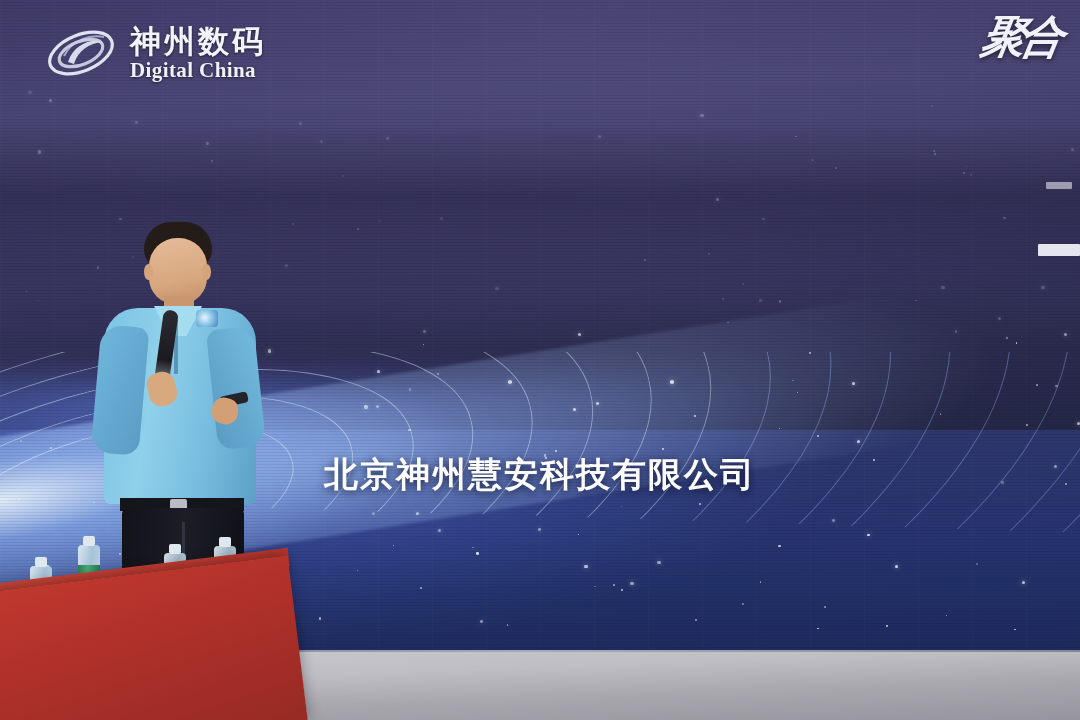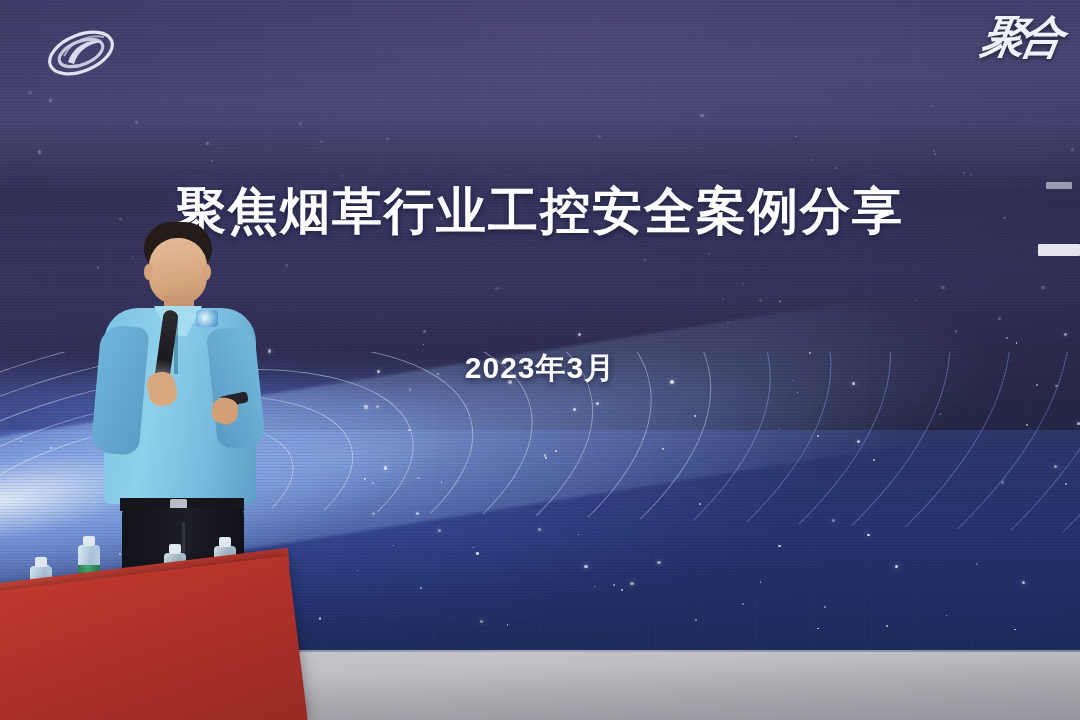--- a/index.html
+++ b/index.html
@@ -478,28 +478,31 @@
     <div class="dc-mark">
       <svg viewBox="0 0 74 62" width="74" height="62" aria-hidden="true">
         <g fill="none" stroke="#e8ebf7" stroke-width="3.2" stroke-linecap="round">
           <ellipse cx="37" cy="31" rx="33" ry="18" transform="rotate(-22 37 31)" opacity=".95"></ellipse>
           <ellipse cx="37" cy="31" rx="23" ry="11.5" transform="rotate(-22 37 31)" opacity=".8"></ellipse>
         </g>
         <path d="M24 40 C30 22 48 16 58 20 C46 21 34 28 30 42 Z" fill="#dfe4f4" opacity=".95"></path>
         <path d="M20 34 C28 18 46 12 60 15" stroke="#ccd3ec" stroke-width="2" fill="none" opacity=".7"></path>
       </svg>
     </div>
+    <div class="dc-txt">
+      <div class="dc-cn">神州数码</div>
+      <div class="dc-en">Digital China</div>
+    </div>
   </div>
 
   <div class="logo-right">
     <div class="jh">聚合</div>
   </div>
 
-  <div class="title">聚焦烟草行业工控安全案例分享</div>
-  <div class="date">2023年3月</div>
+  <div class="company">北京神州慧安科技有限公司</div>
 
   <div class="floor-edge"></div>
   <div class="floor"></div>
 
   <div class="speaker">
     <div class="sp-hair"></div>
     <div class="sp-face"></div>
     <div class="sp-ear" style="left:48px;"></div>
     <div class="sp-ear" style="left:106px;"></div>
     <div class="sp-neck"></div>

